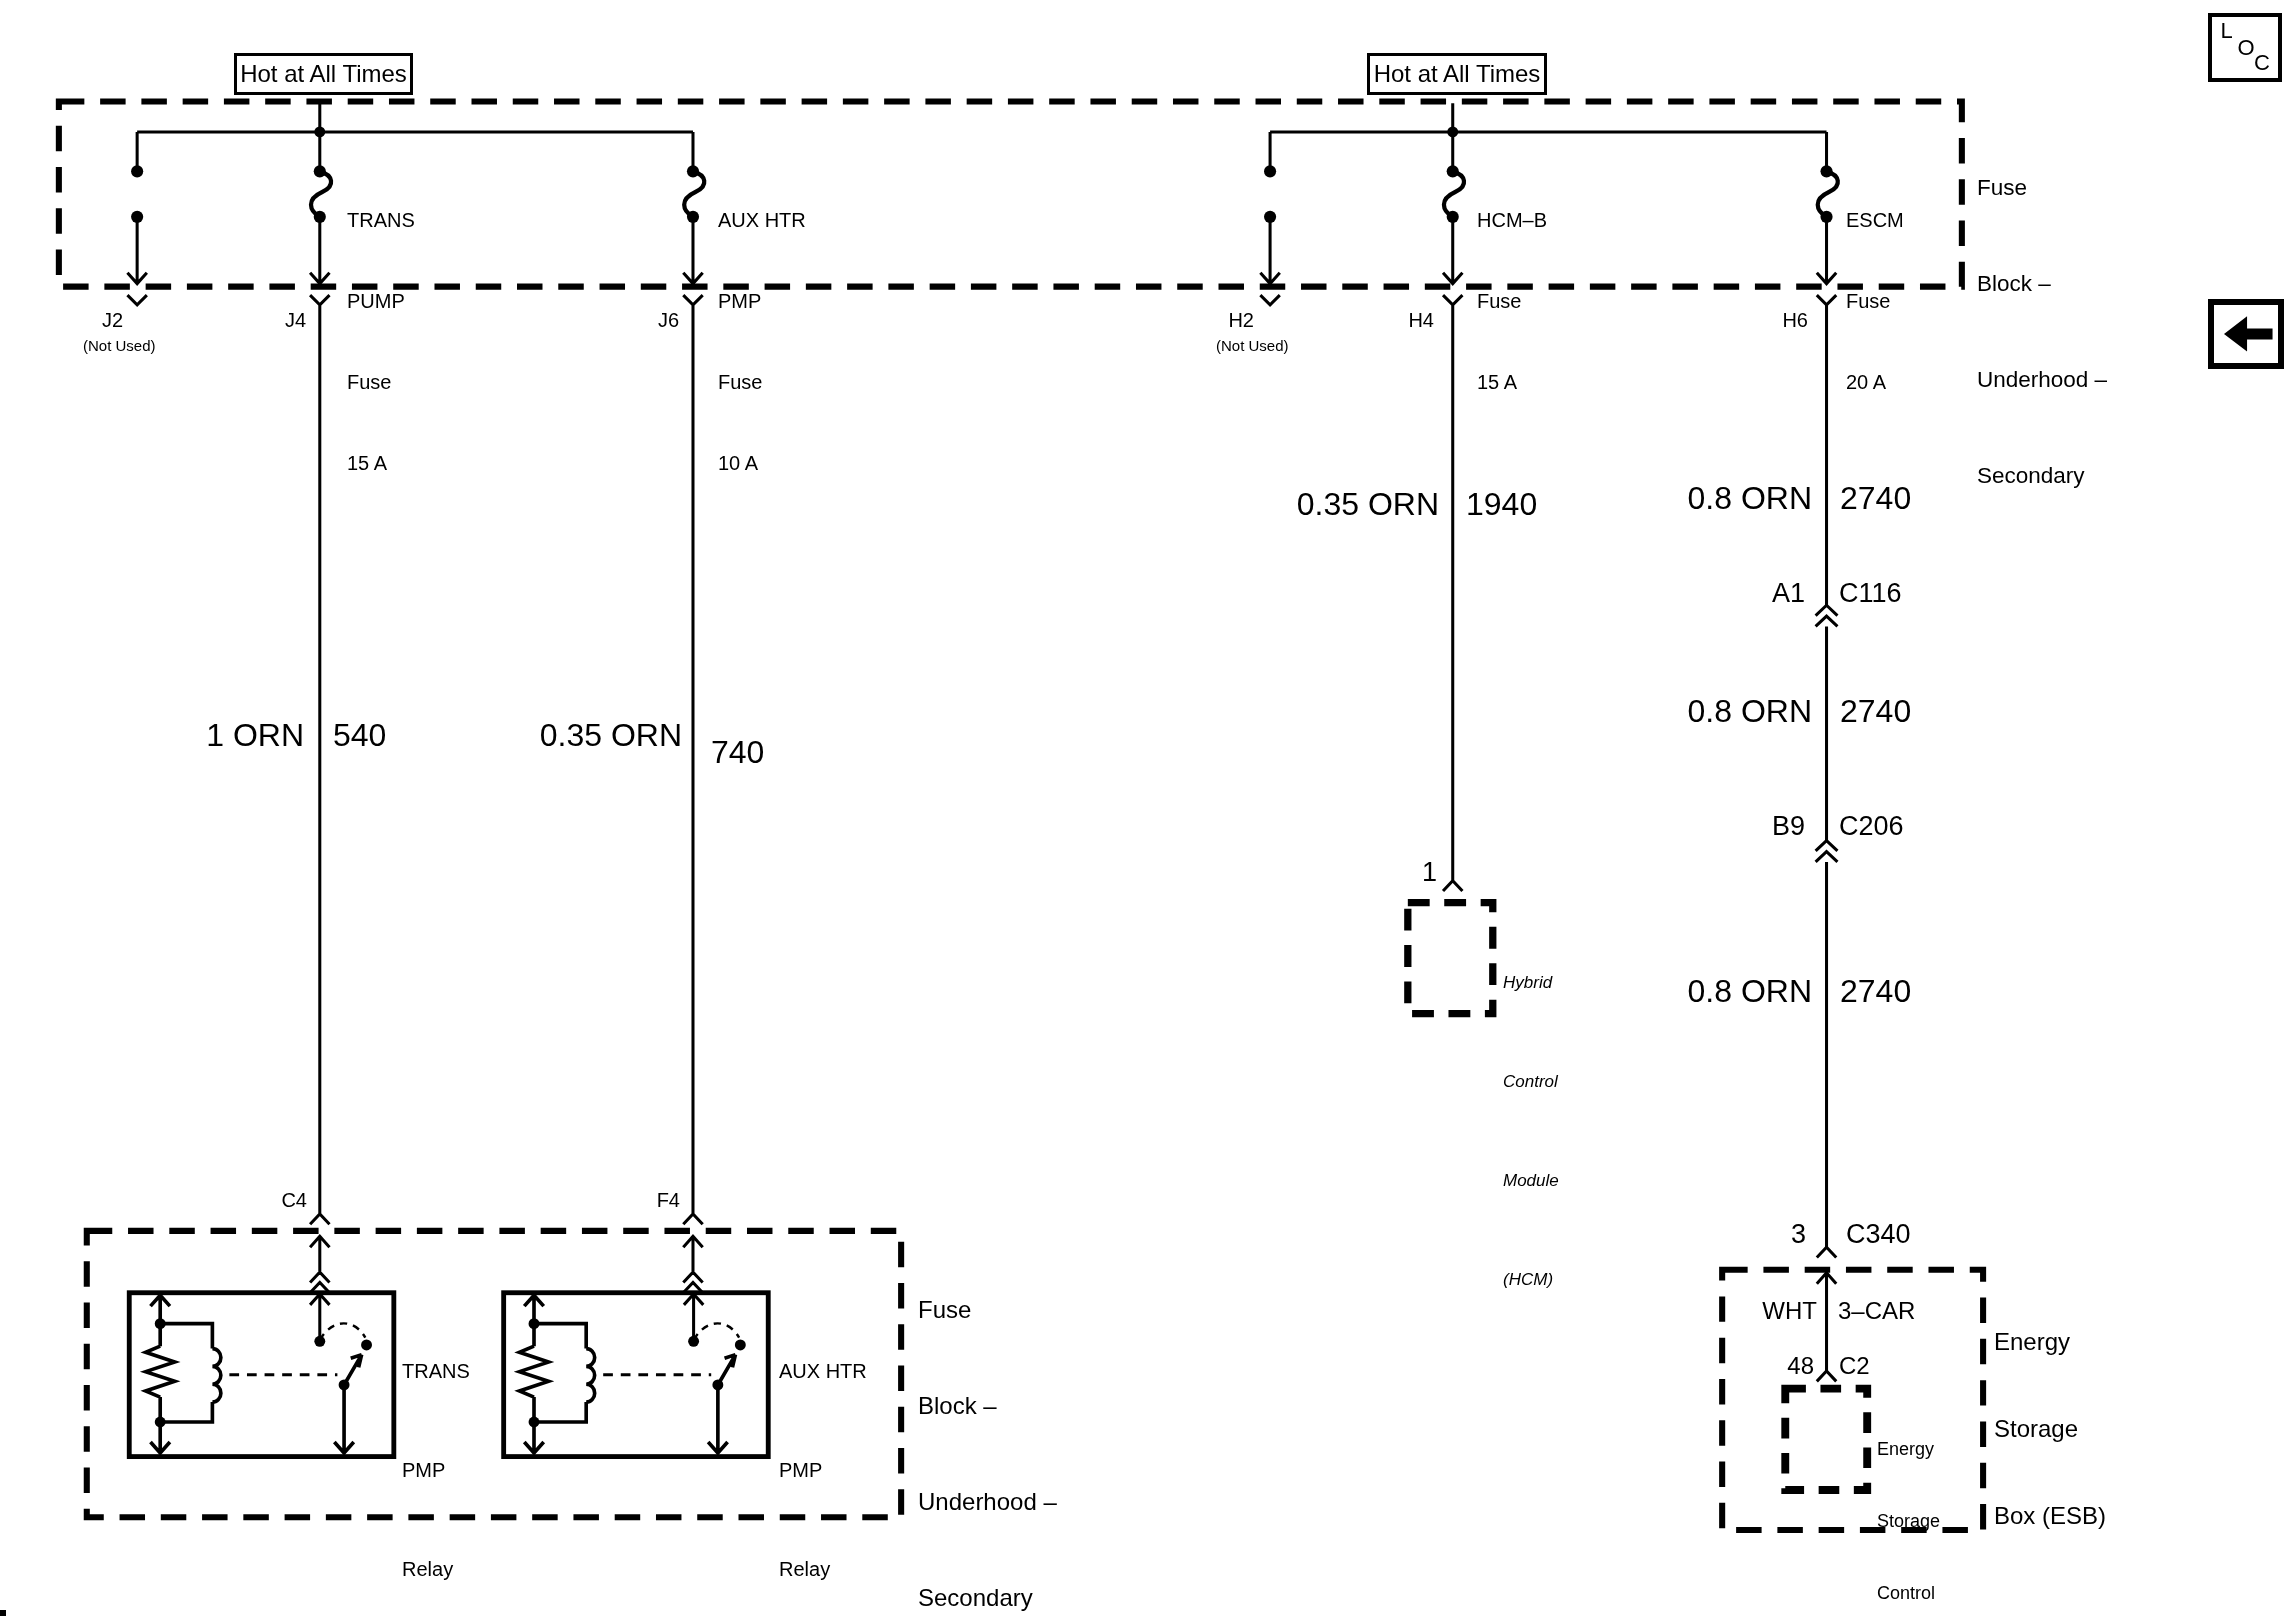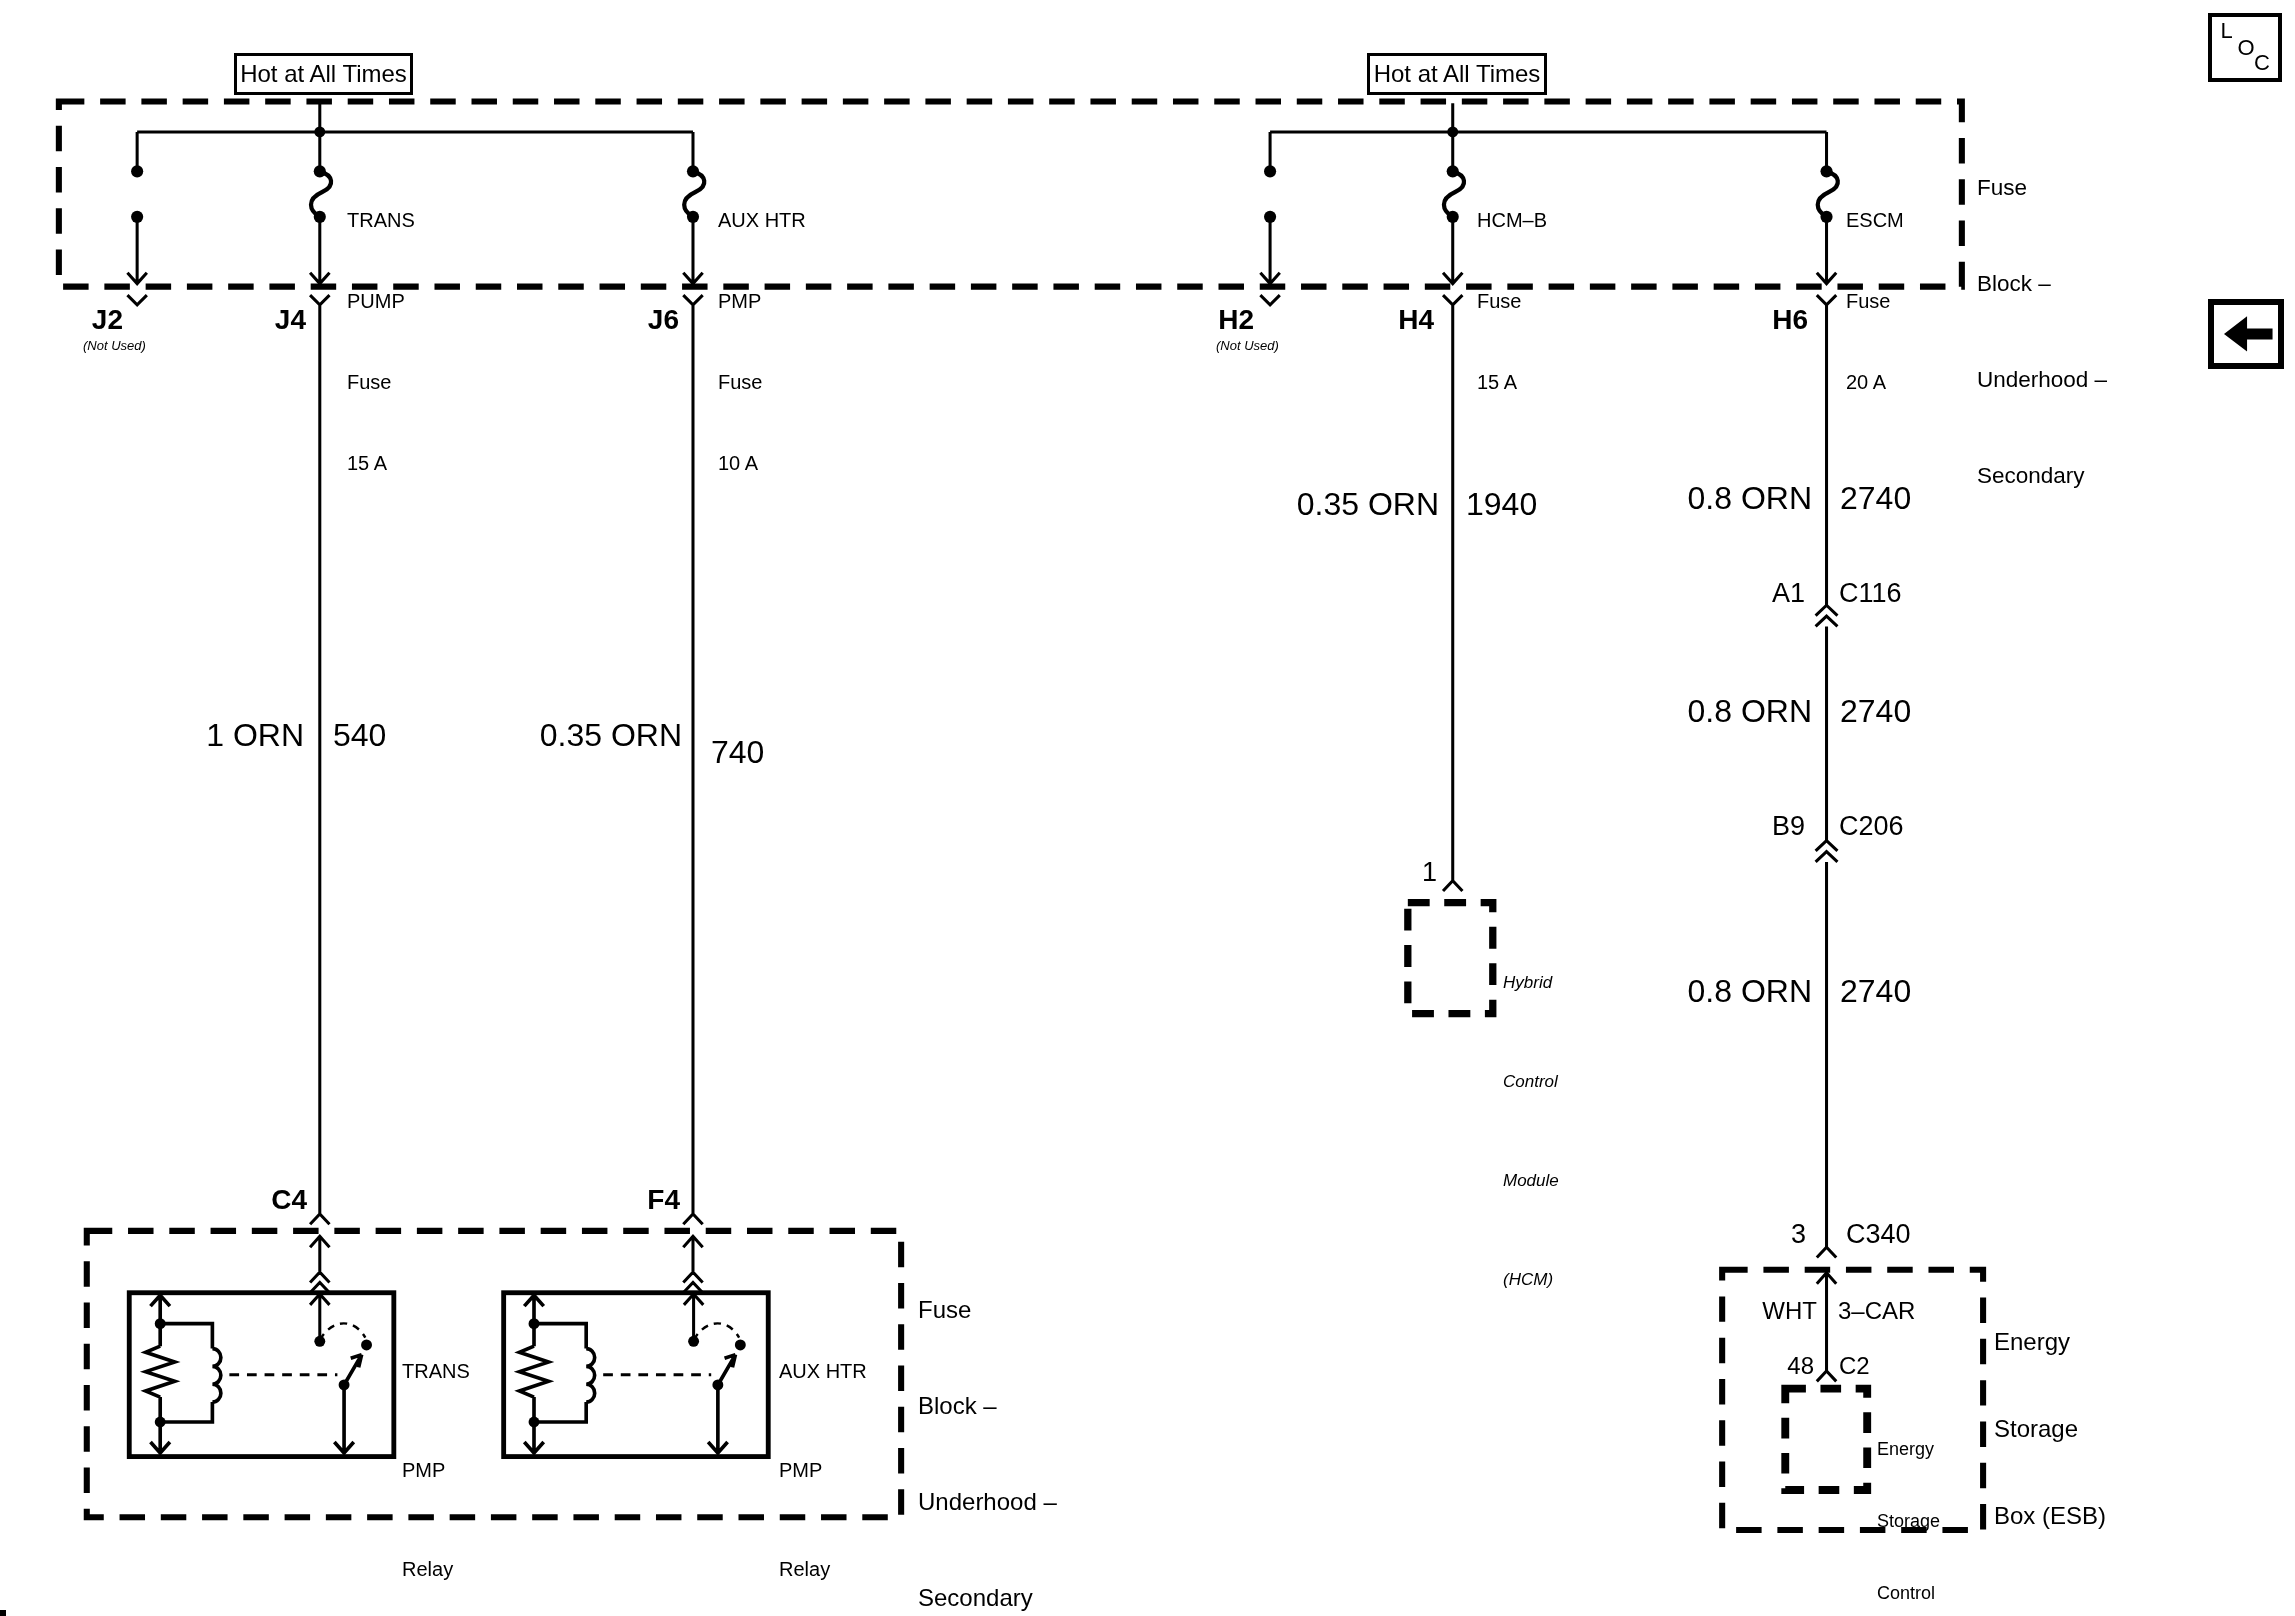--- a/index.html
+++ b/index.html
@@ -1,23 +1,23 @@
 <!DOCTYPE html>
 <html style="font-size:9.7px"><head>
 <meta charset="utf-8">
 <style>
   html,body{margin:0;padding:0;background:#fff;}
   #page{position:relative;width:2295px;height:1617px;background:#ffffff;overflow:hidden;
         font-family:"Liberation Sans",sans-serif;color:#000;}
   #gfx{position:absolute;left:0;top:0;width:2295px;height:1617px;}
   .lbl{position:absolute;color:#000;white-space:pre;}
   .ra{text-align:right;}
-  .f46{font-size:28px;line-height:28px;font-weight:bold;}
+  .f46{font-size:20px;line-height:28px;}
   .f44{font-size:27px;line-height:27px;}
-  .f34{font-size:13px;line-height:20.6px;font-style:italic;}
+  .f34{font-size:15px;line-height:20.6px;}
   .f33{font-size:20px;line-height:27px;}
   .relaylbl{font-size:20px;line-height:33px;}
   .blocklbl-top{font-size:22.5px;line-height:32px;}
   .blocklbl-bot{font-size:24px;line-height:32px;}
   .esblbl{font-size:24px;line-height:29px;}
   .hcmlbl{font-size:17px;line-height:33px;font-style:italic;}
   .escmlbl{font-size:18px;line-height:24px;}
   .powerbox{position:absolute;border:3.6px solid #000;display:flex;align-items:center;justify-content:center;
             font-size:24px;}
   .wirelabelrow{font-size:32px;line-height:28px;}

